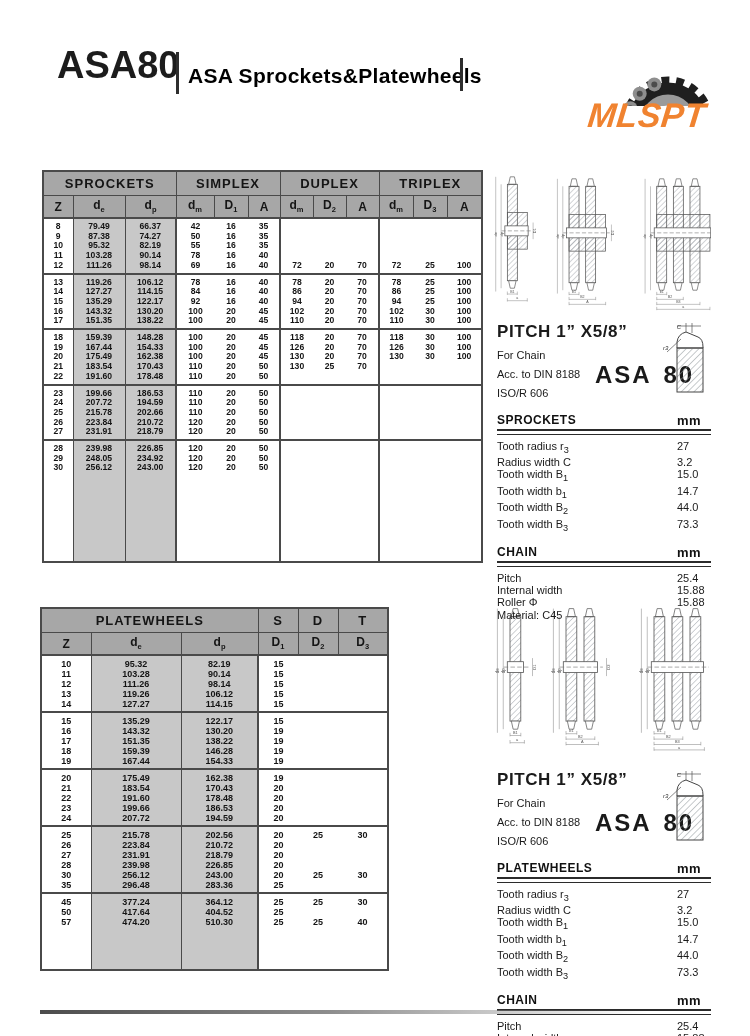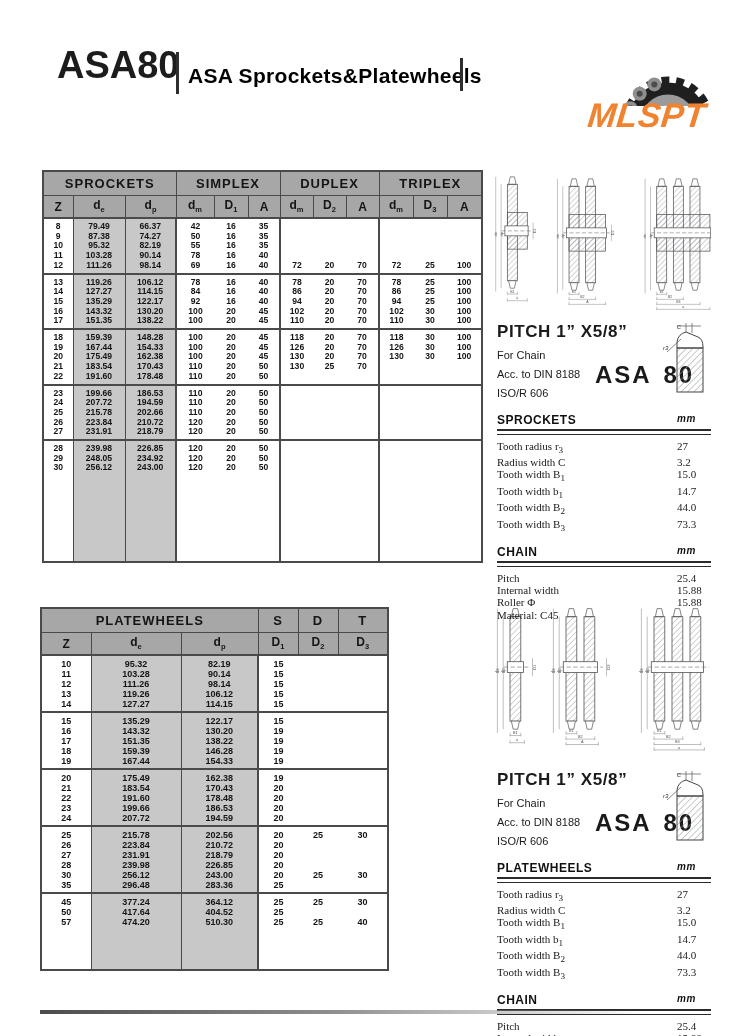--- a/index.html
+++ b/index.html
@@ -37,24 +37,24 @@
   #spec-top{top:322px;}
   #spec-bottom{top:770px;}
   .pitch-title{font-size:17px;font-weight:bold;letter-spacing:0.6px;color:#1a1a1a;}
   .spec-line{font-size:11px;margin-top:7px;color:#1a1a1a;}
   .acc-row{position:relative;}
   .asa-model{position:absolute;left:98px;top:-7px;font-size:24px;font-weight:bold;letter-spacing:2px;word-spacing:4px;}
   .tooth-profile{position:absolute;left:158px;top:0px;}
   .spec-sections{margin-top:14px;}
   .spec-section{margin-top:11px;}
   .sec-head{position:relative;font-size:12px;font-weight:bold;letter-spacing:0.5px;padding-bottom:2px;}
-  .sec-unit{position:absolute;left:180px;top:0;font-size:10px;font-style:italic;}
+  .sec-unit{position:absolute;left:180px;top:0;font-size:13px;}
   .rule1{height:2px;background:#2b2b2b;}
   .rule2{height:1px;background:#2b2b2b;margin-top:2.5px;margin-bottom:5px;}
-  .spec-row{position:relative;font-size:11px;line-height:12.3px;color:#1a1a1a;font-family:Liberation Serif, serif;}
+  .spec-row{position:relative;font-size:11px;line-height:12.3px;color:#1a1a1a;}
   .spec-value{position:absolute;left:180px;top:0;}
   
   .footer-bar{position:absolute;left:40px;top:1010px;width:640px;height:3.5px;
               background:linear-gradient(to right,#4c4c4c 0%,#8d8d8d 45%,rgba(230,230,230,0) 95%);}
 </style>
 </head>
 <body>
 
 <div class="page">
 

